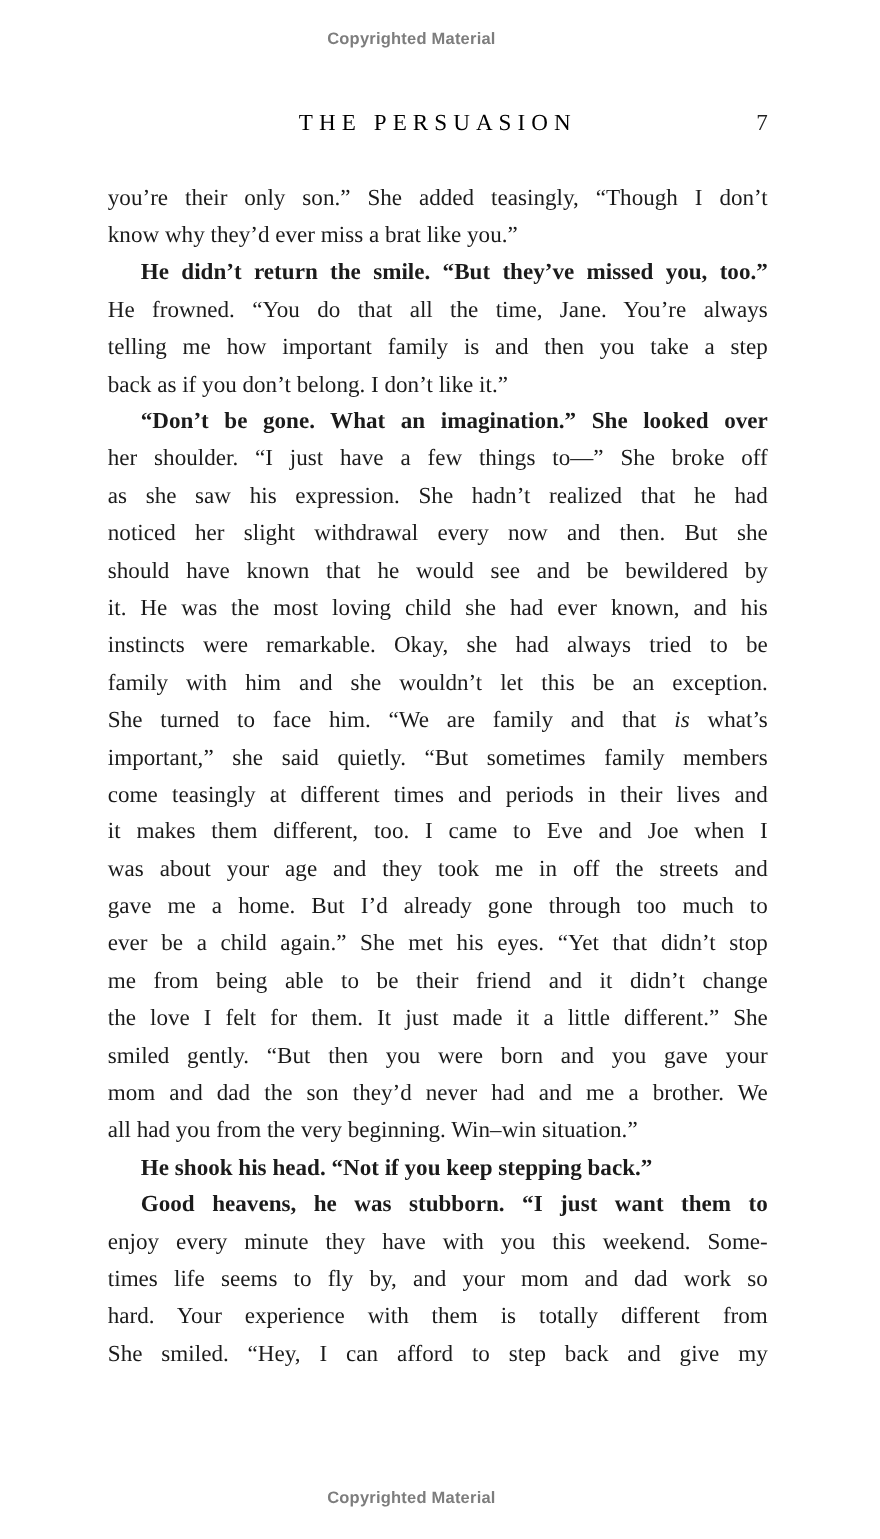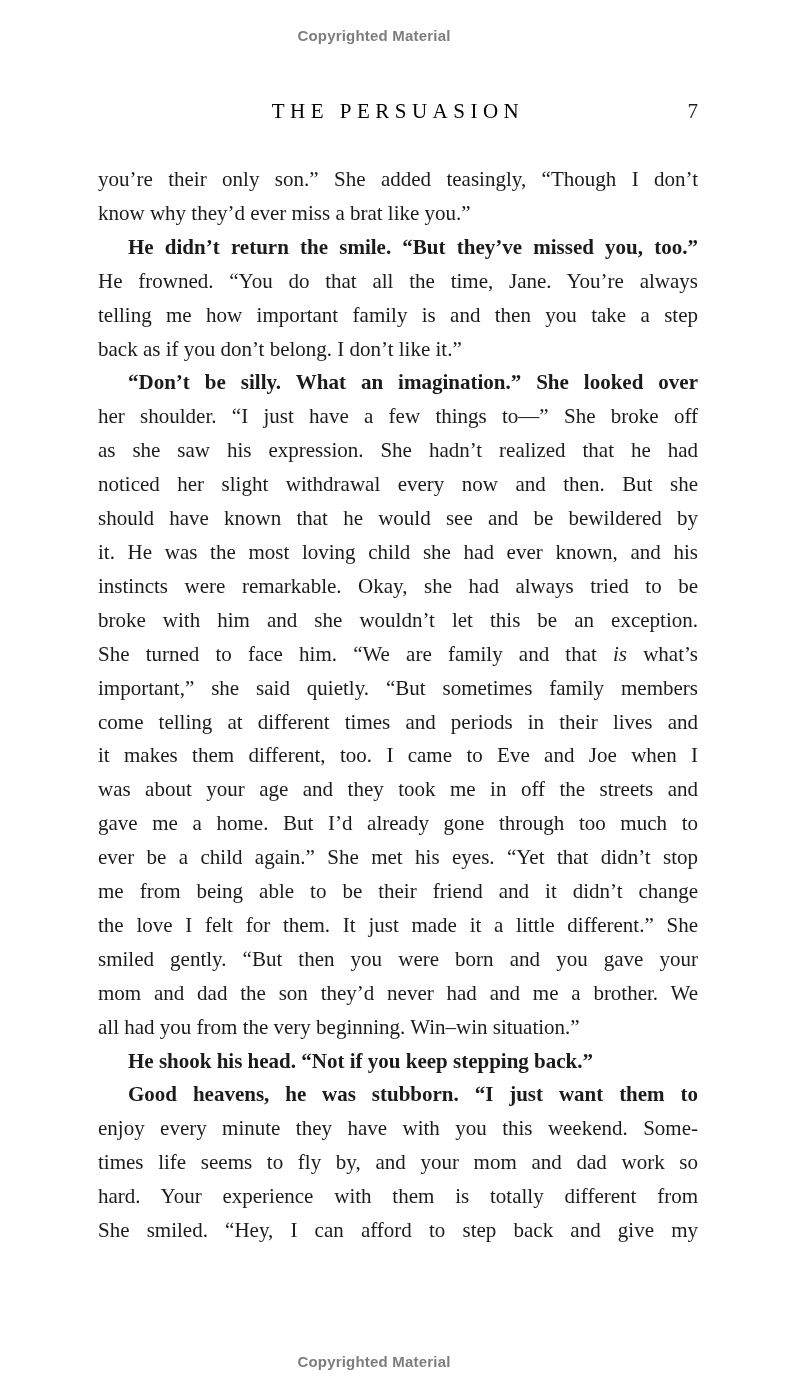--- a/index.html
+++ b/index.html
@@ -86,31 +86,31 @@
       <div class="line"><span>you’re their only son.” She added teasingly, “Though I don’t</span></div>
       <div class="line endline"><span>know why they’d ever miss a brat like you.”</span></div>
     </div>
     <div class="para">
       <div class="line indent"><span>He didn’t return the smile. “But they’ve missed you, too.”</span></div>
       <div class="line"><span>He frowned. “You do that all the time, Jane. You’re always</span></div>
       <div class="line"><span>telling me how important family is and then you take a step</span></div>
       <div class="line endline"><span>back as if you don’t belong. I don’t like it.”</span></div>
     </div>
     <div class="para">
-      <div class="line indent"><span>“Don’t be silly. What an imagination.” She looked over</span></div>
+      <div class="line indent"><span>“Don’t be gone. What an imagination.” She looked over</span></div>
       <div class="line"><span>her shoulder. “I just have a few things to—” She broke off</span></div>
       <div class="line"><span>as she saw his expression. She hadn’t realized that he had</span></div>
       <div class="line"><span>noticed her slight withdrawal every now and then. But she</span></div>
       <div class="line"><span>should have known that he would see and be bewildered by</span></div>
       <div class="line"><span>it. He was the most loving child she had ever known, and his</span></div>
       <div class="line"><span>instincts were remarkable. Okay, she had always tried to be</span></div>
-      <div class="line"><span>broke with him and she wouldn’t let this be an exception.</span></div>
+      <div class="line"><span>family with him and she wouldn’t let this be an exception.</span></div>
       <div class="line"><span>She turned to face him. “We are family and that </span><span class="it">is</span><span> what’s</span></div>
       <div class="line"><span>important,” she said quietly. “But sometimes family members</span></div>
-      <div class="line"><span>come telling at different times and periods in their lives and</span></div>
+      <div class="line"><span>come teasingly at different times and periods in their lives and</span></div>
       <div class="line"><span>it makes them different, too. I came to Eve and Joe when I</span></div>
       <div class="line"><span>was about your age and they took me in off the streets and</span></div>
       <div class="line"><span>gave me a home. But I’d already gone through too much to</span></div>
       <div class="line"><span>ever be a child again.” She met his eyes. “Yet that didn’t stop</span></div>
       <div class="line"><span>me from being able to be their friend and it didn’t change</span></div>
       <div class="line"><span>the love I felt for them. It just made it a little different.” She</span></div>
       <div class="line"><span>smiled gently. “But then you were born and you gave your</span></div>
       <div class="line"><span>mom and dad the son they’d never had and me a brother. We</span></div>
       <div class="line endline"><span>all had you from the very beginning. Win–win situation.”</span></div>
     </div>

